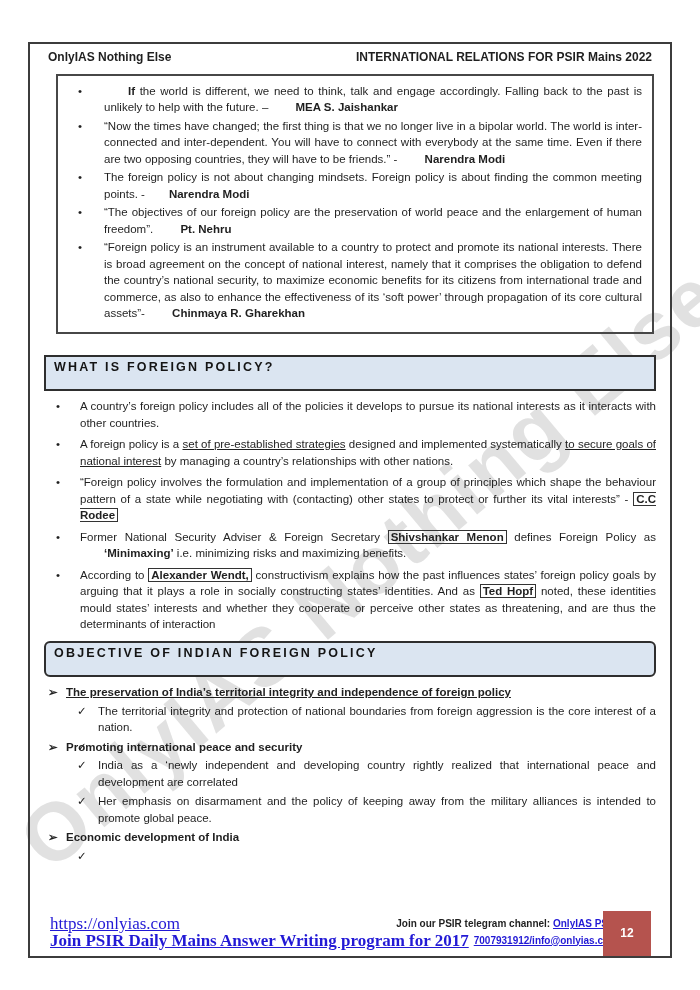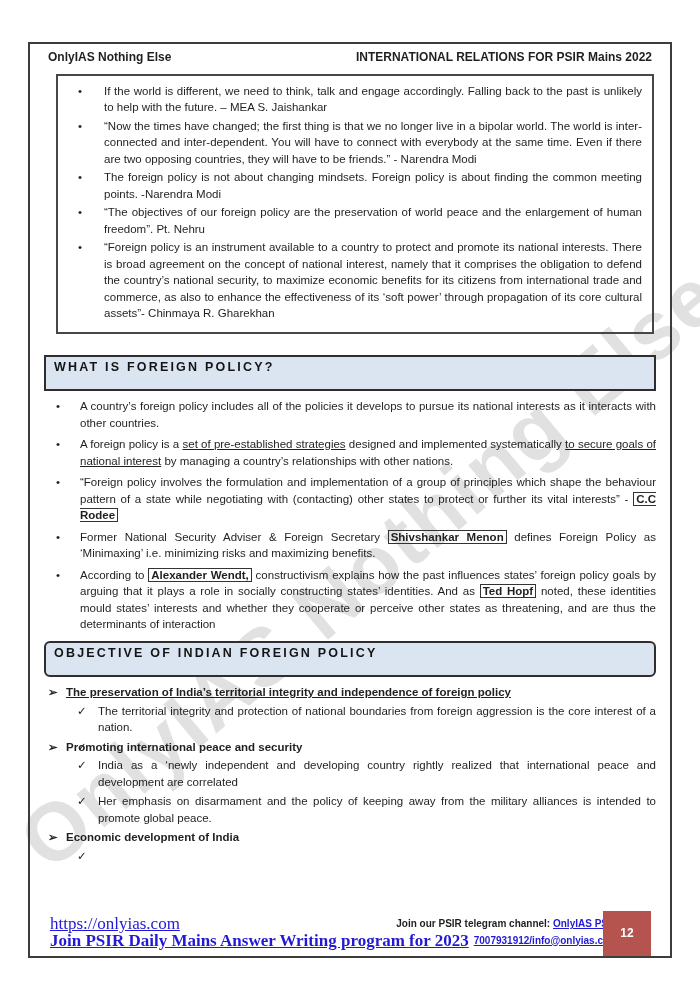--- a/index.html
+++ b/index.html
@@ -22,21 +22,21 @@
   .quote-box .blt{position:absolute;left:14px;}
   .bar{margin:21px 14px 7px 14px;background:var(--accent-bar);border:2px solid var(--bar-border);
     padding:2px 8px 14px;font-size:12.5px;font-weight:bold;letter-spacing:2.2px;color:#141414;}
   .blist li{position:relative;padding-left:40px;margin:0 14px 5px 10px;text-align:justify;}
   .blist .blt{position:absolute;left:16px;}
   .obj{margin-top:2px;}
   .ghead{position:relative;padding-left:36px;margin:2px 14px 2px 0;font-weight:bold;}
   .ghead .arw{position:absolute;left:18px;font-weight:bold;}
   .chk{position:relative;padding-left:68px;margin:0 14px 3px 0;text-align:justify;}
   .chk .ck{position:absolute;left:47px;}
-  .b{font-weight:normal;}
+  .b{font-weight:bold;margin-left:24px;}
   .un{text-decoration:underline;}
   .bx{border:1.2px solid #333;padding:0 2px;font-weight:bold;}
   a.lnk,.lnk{color:var(--link);text-decoration:underline;cursor:pointer;}
   .f-left{position:absolute;left:20px;bottom:7px;font-size:17px;font-family:Liberation Serif, serif;}
   .f-left .l2{font-weight:bold;}
   .f-right{position:absolute;left:350px;bottom:7px;width:238px;text-align:right;font-size:10px;font-weight:bold;}
   .pagebox{position:absolute;right:19px;bottom:0;width:48px;height:45px;background:var(--pagenum-bg);
     color:#fff;display:flex;align-items:center;justify-content:center;font-size:12px;font-weight:bold;}
 </style>
 </head>
@@ -134,21 +134,21 @@
         <span class="arw">➢</span>
         <span>Economic development of India</span>
       </div>
       <div class="chk">
         <span class="ck">✓</span>
       </div>
     </div>
 
     <div class="f-left">
       <div class="l1"><a class="lnk">https://onlyias.com</a></div>
-      <div class="l2"><a class="lnk">Join PSIR Daily Mains Answer Writing program for 2023</a></div>
+      <div class="l2"><a class="lnk">Join PSIR Daily Mains Answer Writing program for 2017</a></div>
     </div>
     <div class="f-right">
       <div><span>Join our PSIR telegram channel: </span><a class="lnk">OnlyIAS PSIR</a></div>
       <div><a class="lnk">7007931912/info@onlyias.com</a></div>
     </div>
     <div class="pagebox">
       <span>12</span>
     </div>
 
   </div>

